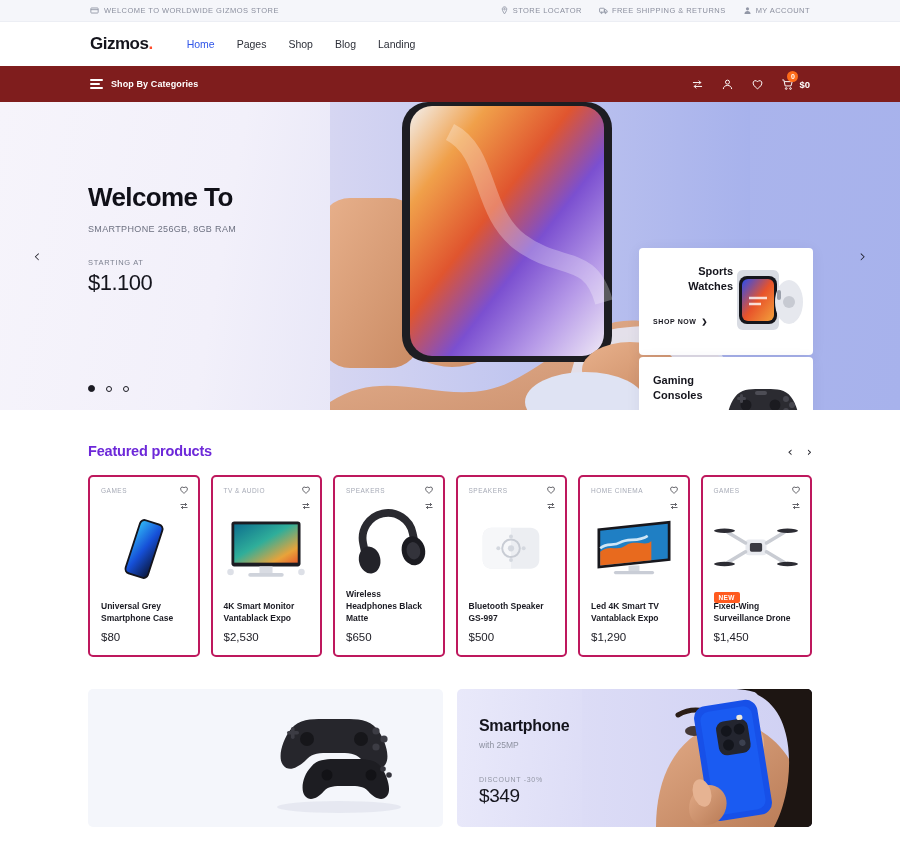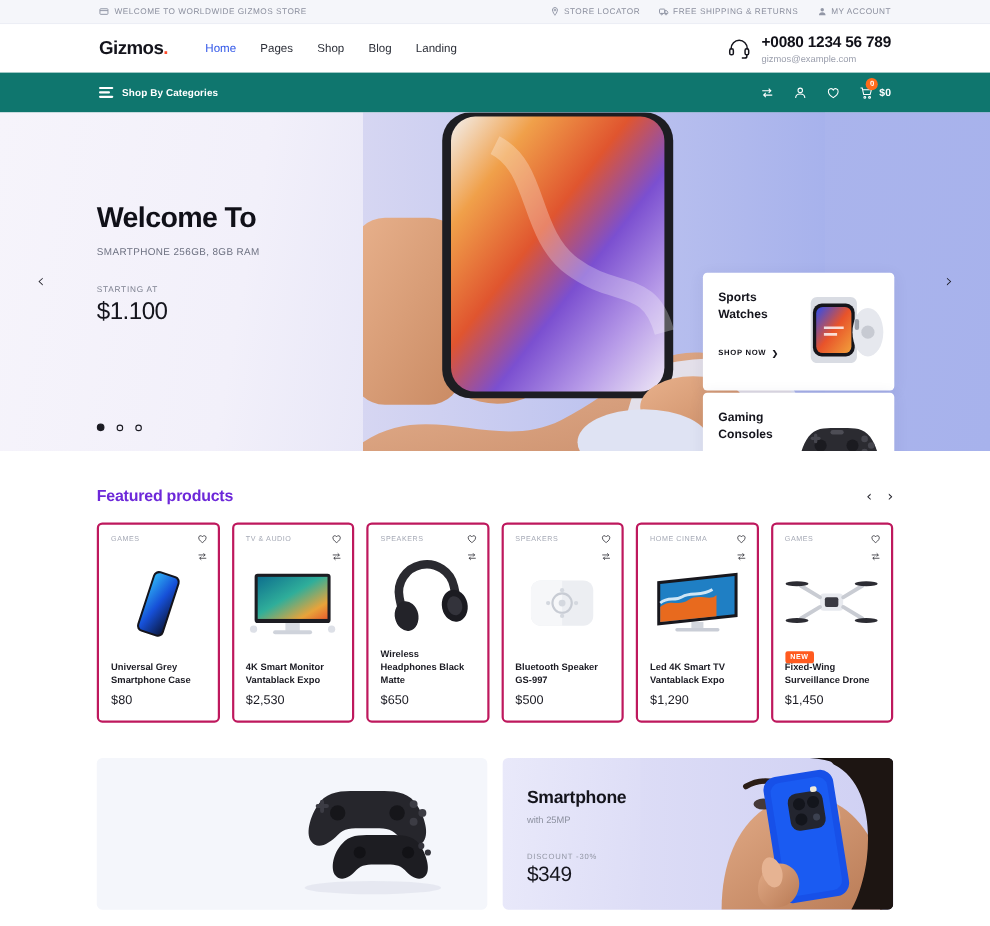--- a/index.html
+++ b/index.html
@@ -40,21 +40,21 @@
   }
   .mainnav a.active { color: #2f55e8; font-weight: 500; }
   .contact { margin-left: auto; display: flex; align-items: center; gap: 9px; }
   .headset { width: 22px; height: 22px; flex: 0 0 22px; }
   .headset svg { width: 22px; height: 22px; fill: none; stroke: #14141c; stroke-width: 1.5; }
   .phone { font-size: 14px; font-weight: 700; letter-spacing: -.2px; color: #101018; line-height: 1.15; }
   .email { font-size: 8.5px; color: #9a9eac; margin-top: 1px; }
 
   
   .bluebar {
-    height: 36px; background: #0f766e; display: flex; align-items: center;
+    height: 36px; background: #7f1d1d; display: flex; align-items: center;
     padding: 0 90px; position: relative; z-index: 5;
   }
   .shopcat { display: flex; align-items: center; gap: 8px; cursor: pointer; }
   .burger { display: flex; flex-direction: column; gap: 2.4px; width: 13px; }
   .burger i { display: block; height: 1.6px; background: #fff; border-radius: 1px; }
   .burger i:nth-child(2) { width: 10px; }
   .shopcat-label { font-size: 9px; font-weight: 700; color: #fff; letter-spacing: .1px; }
 
   .searchwrap {
     position: absolute; left: 273px; top: 69px; width: 348px; height: 30px;
@@ -115,21 +115,21 @@
   .dots { position: absolute; left: 88px; bottom: 18px; display: flex; gap: 11px; align-items: center; }
   .dot-i { width: 7px; height: 7px; border-radius: 50%; border: 1.2px solid #1b1b23; cursor: pointer; }
   .dot-i.on { background: #1b1b23; }
   .dot-i.off { background: transparent; width: 6px; height: 6px; }
 
   
   .promo {
     position: absolute; right: 87px; width: 174px; background: #fff;
     border-radius: 4px; padding: 16px 14px 14px; box-shadow: 0 2px 14px rgba(40,45,80,.07);
   }
-  .promo.one { top: 146px; height: 107px; }
+  .promo.one { top: 146px; height: 107px; text-align: right; }
   .promo.two { top: 255px; height: 103px; }
   .promo-title { font-size: 11px; font-weight: 600; color: #14141c; line-height: 1.35; width: 80px; }
   .promo-shop {
     font-size: 7px; font-weight: 700; letter-spacing: .6px; color: #15151d;
     display: flex; align-items: center; gap: 5px; margin-top: 24px; cursor: pointer;
     text-transform: uppercase;
   }
   .promo-img { position: absolute; right: 6px; top: 12px; width: 94px; height: 80px; }
 
   
@@ -229,34 +229,20 @@
     <div class="logo">
       <span>Gizmos</span><span class="dot">.</span>
     </div>
     <nav class="mainnav">
       <a class="active">Home</a>
       <a>Pages</a>
       <a>Shop</a>
       <a>Blog</a>
       <a>Landing</a>
     </nav>
-    <div class="contact">
-      <span class="headset">
-        <svg viewBox="0 0 24 24">
-            <path d="M4 13v-1a8 8 0 0 1 16 0v1"></path>
-            <rect x="2.6" y="12.4" width="3.6" height="6" rx="1.6"></rect>
-            <rect x="17.8" y="12.4" width="3.6" height="6" rx="1.6"></rect>
-            <path d="M19.6 18.4v1.4c0 1-.9 1.8-2 1.8h-3"></path>
-          </svg>
-      </span>
-      <div>
-        <div class="phone">+0080 1234 56 789</div>
-        <div class="email">gizmos@example.com</div>
-      </div>
-    </div>
   </div>
 
   <div class="bluebar">
     <div class="shopcat">
       <span class="burger">
           <i></i>
           <i></i>
           <i></i>
         </span>
       <span class="shopcat-label">Shop By Categories</span>

